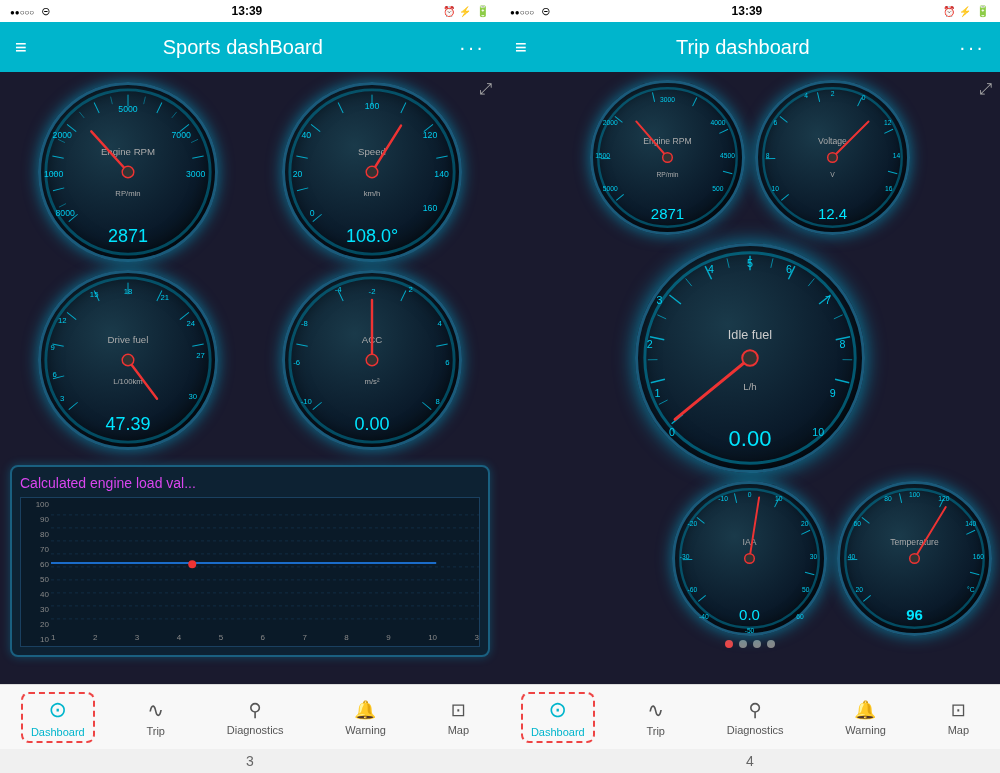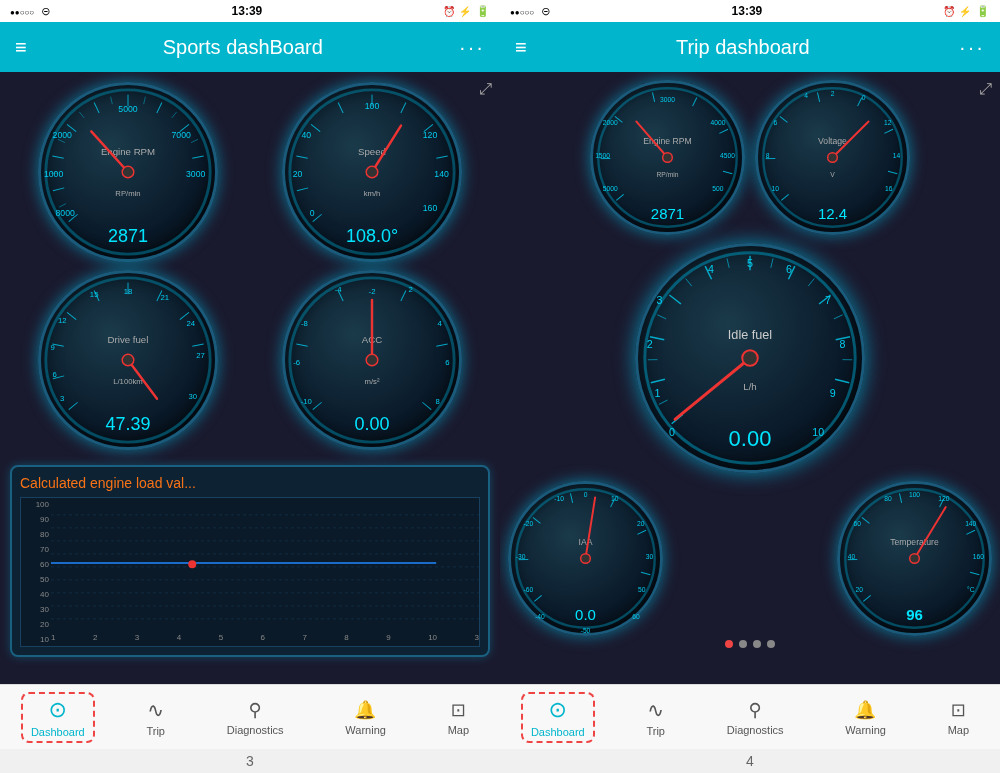--- a/index.html
+++ b/index.html
@@ -103,21 +103,21 @@
     .chart-section {
       margin: 5px 10px;
       background: #0d2233;
       border: 2px solid #1a6080;
       border-radius: 8px;
       padding: 8px;
       box-shadow: 0 0 10px rgba(0, 180, 220, 0.3);
     }
 
     .chart-title {
-      color: #f97316;
+      color: #d946ef;
       font-size: 14px;
       margin-bottom: 6px;
     }
 
     .chart-area {
       position: relative;
       height: 150px;
       background: #0a1a28;
       border: 1px solid #1a4060;
     }
@@ -248,21 +248,21 @@
 
     .idle-center {
       display: flex;
       justify-content: center;
       margin-bottom: 8px;
     }
 
     .idle-bottom-row {
       display: flex;
       gap: 10px;
-      justify-content: space-between;
+      justify-content: flex-end;
     }
 
     .gauge-small {
       width: 155px;
       height: 155px;
       border-radius: 50%;
       background: radial-gradient(circle at 40% 35%, #1a3a4a, #0a1a2a 60%, #000 100%);
       border: 3px solid #1a5a7a;
       box-shadow: 0 0 15px rgba(0, 180, 220, 0.6), inset 0 0 15px rgba(0,0,0,0.8);
       position: relative;

